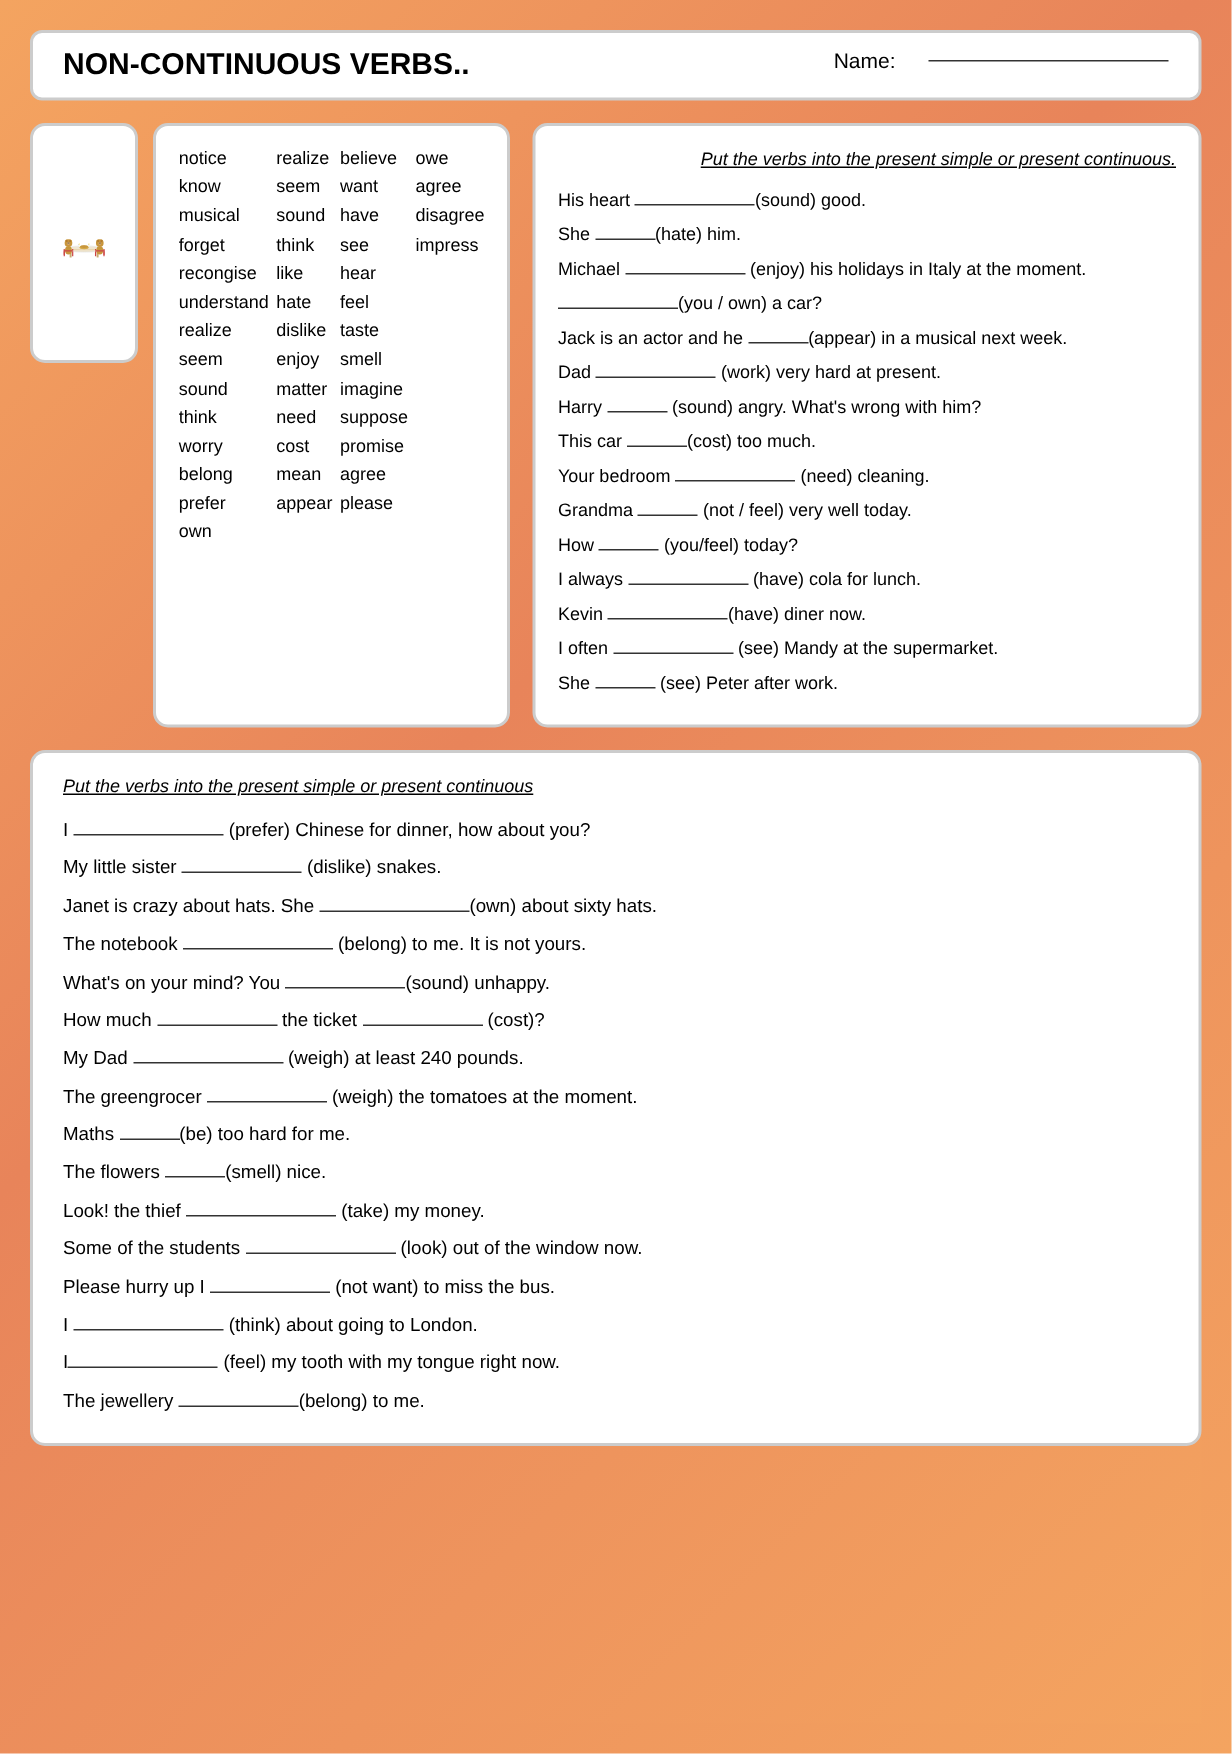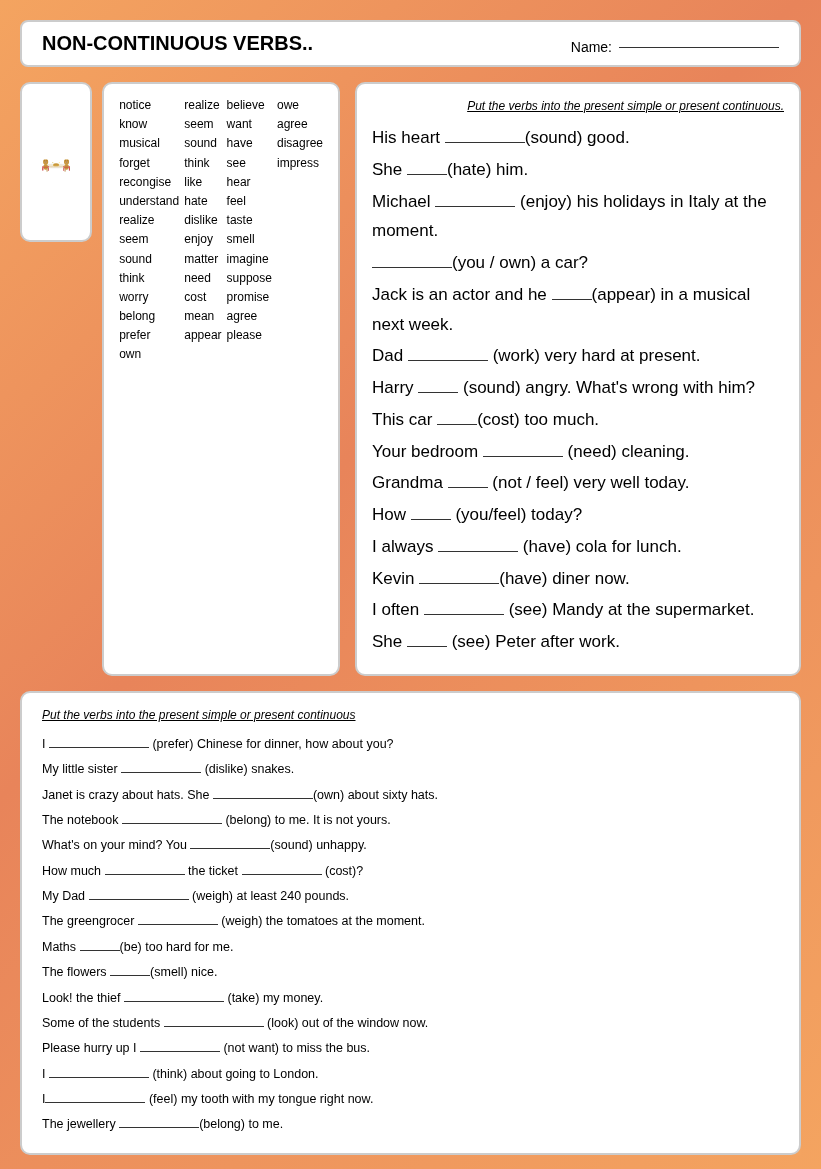--- a/index.html
+++ b/index.html
@@ -14,34 +14,34 @@
     .page {
       background: linear-gradient(135deg, #f4a460 0%, #e8845a 40%, #f4a460 100%);
       min-height: 1129px;
     }
     .title-box {
       background: white;
       border: 2px solid #ccc;
       border-radius: 8px;
       padding: 10px 20px;
       display: flex;
-      align-items: flex-end;
+      align-items: flex-start;
       justify-content: space-between;
       margin-bottom: 15px;
     }
     .title-text {
       font-size: 20px;
       font-weight: bold;
       font-family: Arial, sans-serif;
     }
     .name-field {
       font-size: 14px;
       display: flex;
       align-items: center;
-      gap: 7px;
+      gap: 22px;
     }
     .name-line {
       display: inline-block;
       width: 160px;
       border-bottom: 1px solid #333;
     }
     .top-section {
       display: flex;
       gap: 15px;
       margin-bottom: 15px;
@@ -90,21 +90,21 @@
     }
     .exercise-instruction {
       text-decoration: underline;
       font-size: 12px;
       margin-bottom: 10px;
       font-style: italic;
       text-align: right;
     }
     .exercise-list {
       list-style: none;
-      font-size: 17px;
+      font-size: 12px;
       line-height: 1.75;
     }
     .exercise-list li {
       margin-bottom: 2px;
     }
     .blank {
       display: inline-block;
       border-bottom: 1px solid #333;
       min-width: 60px;
     }

